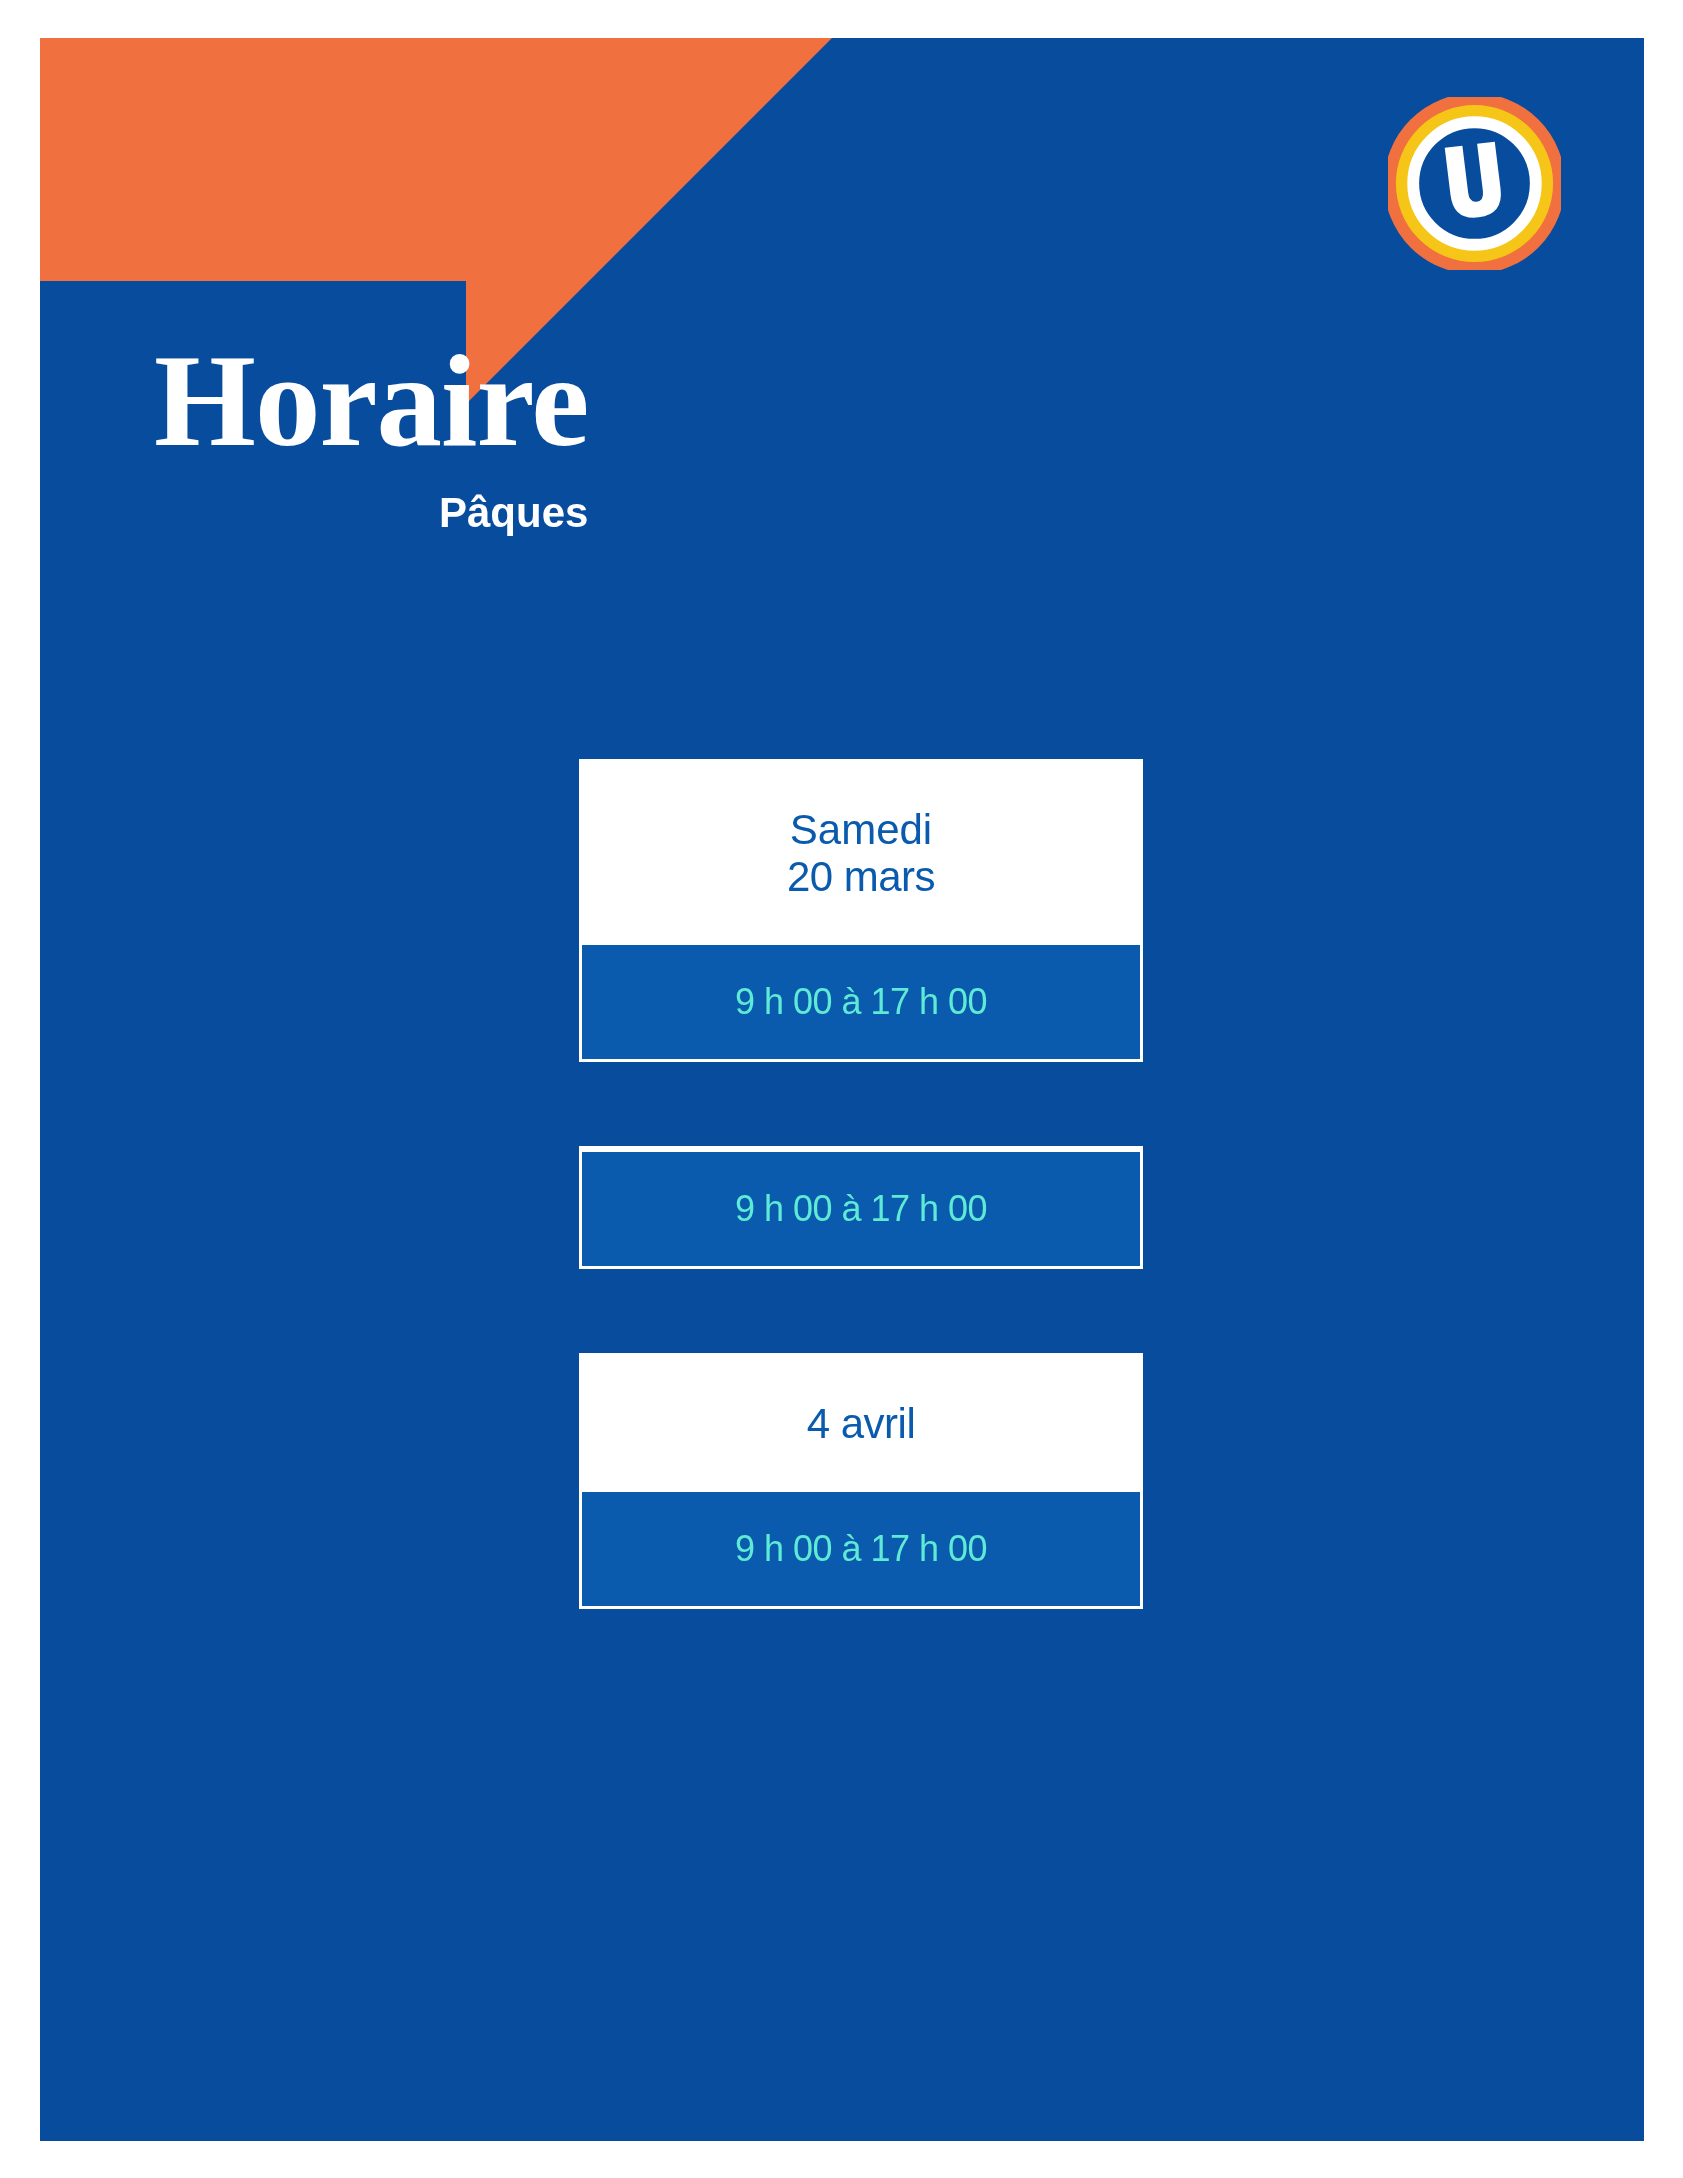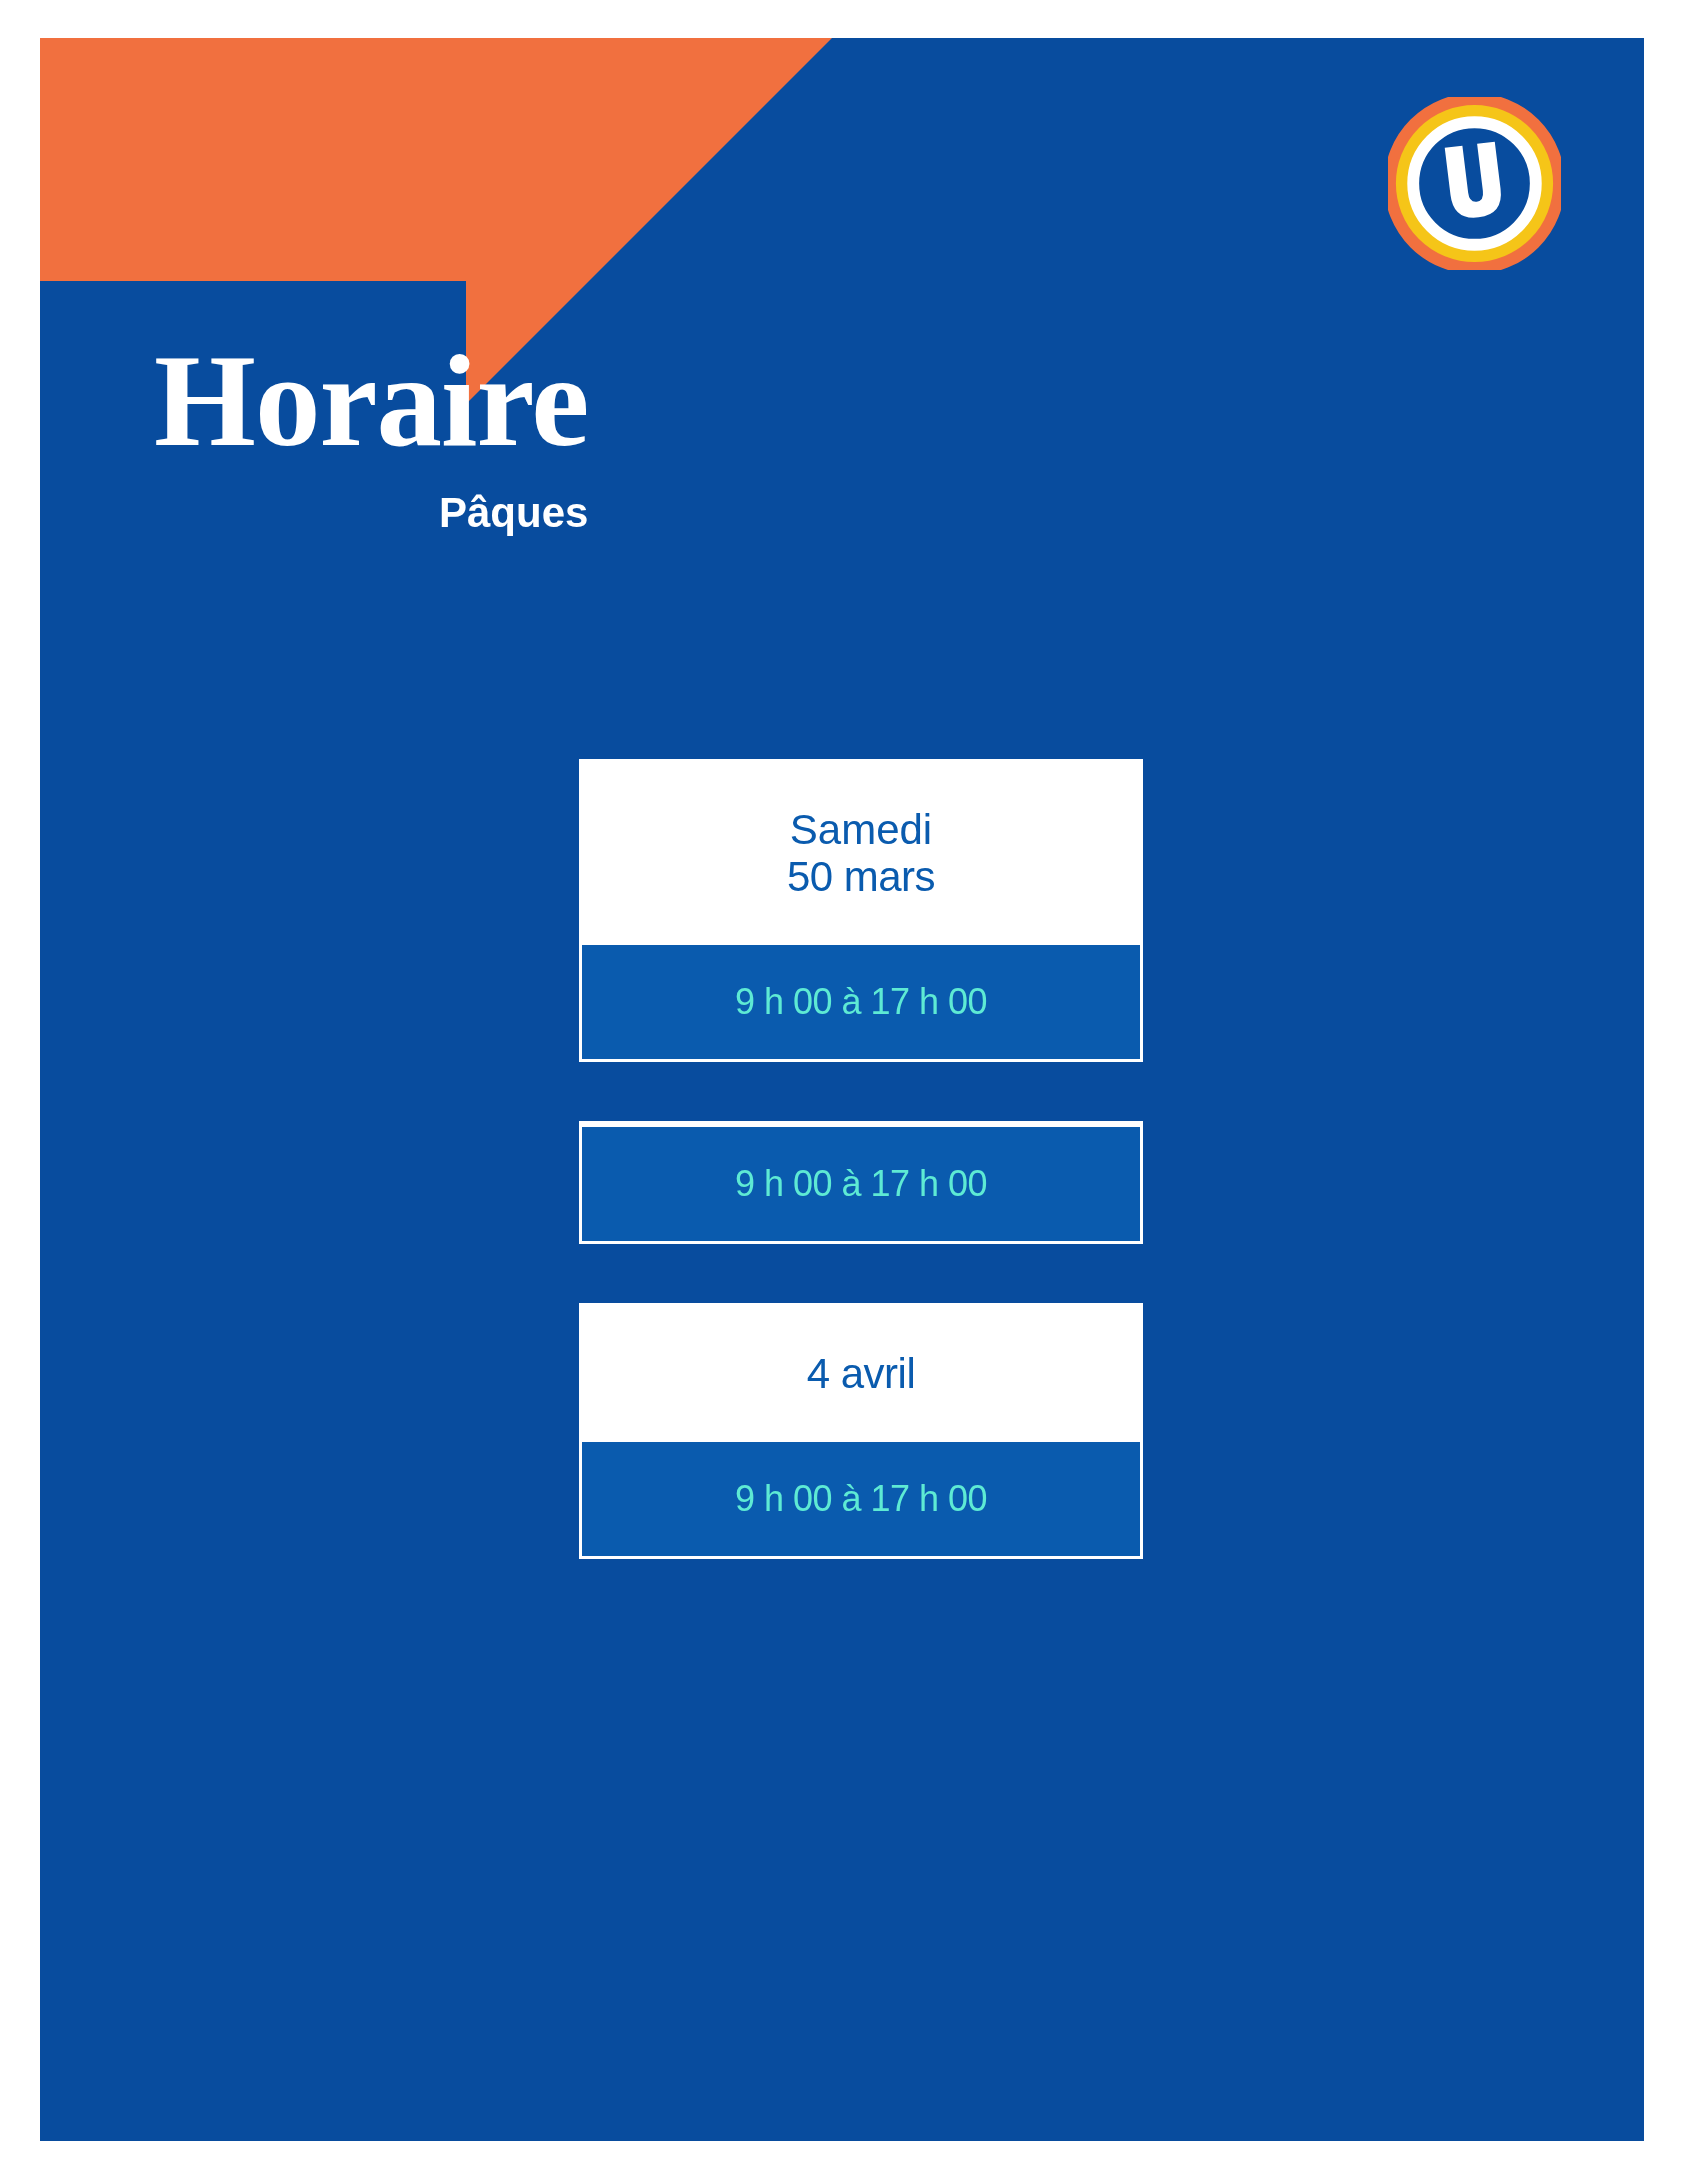--- a/index.html
+++ b/index.html
@@ -78,21 +78,21 @@
 
   
   .cards {
     position: absolute;
     left: 539px;
     top: 721px;
     width: 566px;
   }
   .card {
     width: 564px;
-    margin-bottom: 59px;
+    margin-bottom: 84px;
     border: 3px solid #ffffff;
     box-sizing: border-box;
   }
   .card:last-child { margin-bottom: 0; }
 
   .card-head {
     background: #ffffff;
     color: #0A5BAE;
     text-align: center;
     padding: 44px 10px 42px 10px;
@@ -142,21 +142,21 @@
   <div class="title-block">
     <div class="title-main">Horaire</div>
     <div class="title-sub">Pâques</div>
   </div>
 
   <div class="cards">
 
     <div class="card">
       <div class="card-head">
         <div class="card-day">Samedi</div>
-        <div class="card-date">50 mars</div>
+        <div class="card-date">20 mars</div>
       </div>
       <div class="card-hours">9 h 00 à 17 h 00</div>
     </div>
 
     <div class="card">
       <div class="card-hours">9 h 00 à 17 h 00</div>
     </div>
 
     <div class="card">
       <div class="card-head">

